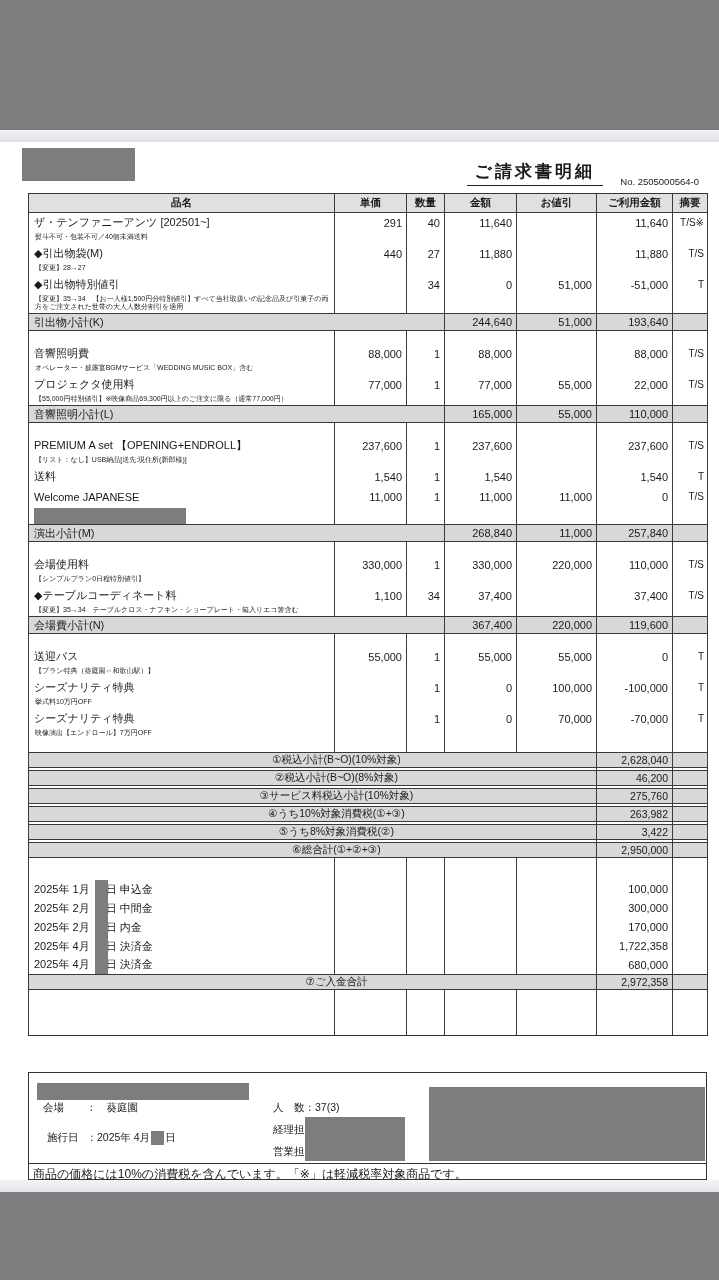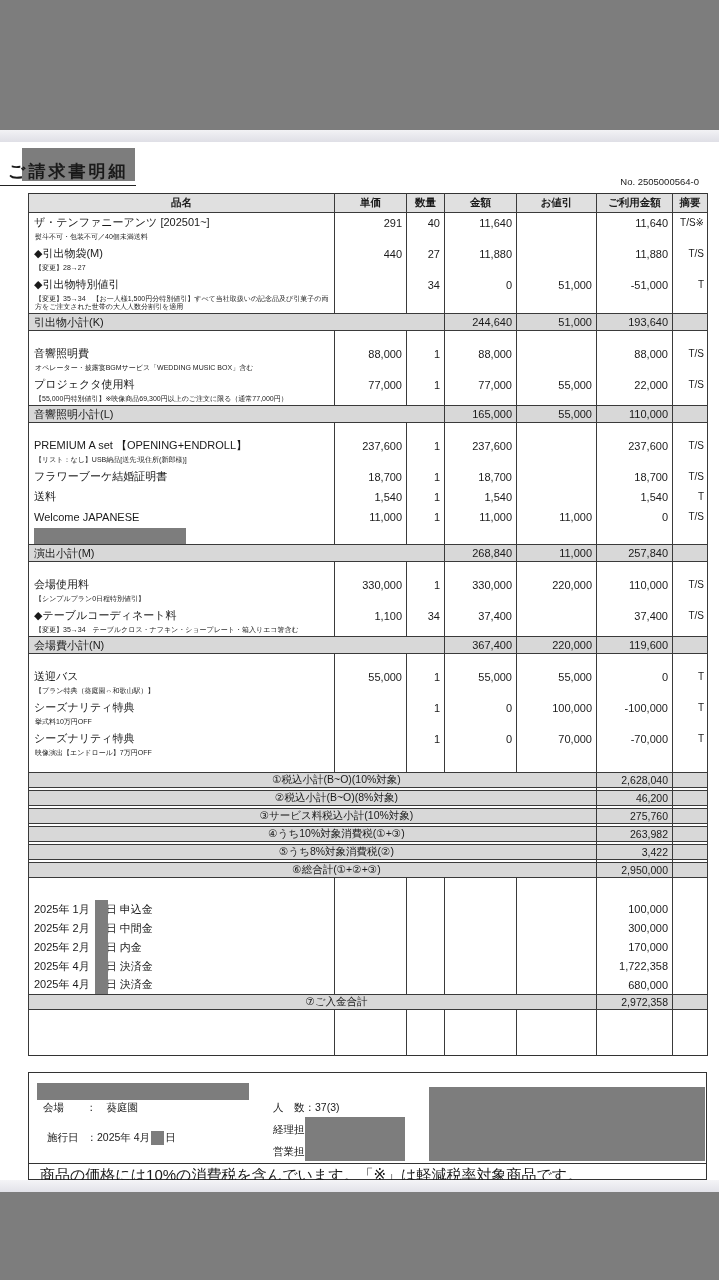--- a/index.html
+++ b/index.html
@@ -8,21 +8,21 @@
 
   .redact { background:#7d7d7d; }
   .redact-top    { position:absolute; left:0; top:0; width:719px; height:130px; }
   .band-top      { position:absolute; left:0; top:130px; width:719px; height:12px; background:linear-gradient(#f2f2f5,#dfdfe6); }
   .band-bottom   { position:absolute; left:0; top:1180px; width:719px; height:12px; background:linear-gradient(#f4f4f7,#e2e2e9); }
   .redact-bottom { position:absolute; left:0; top:1192px; width:719px; height:88px; }
 
   .page { position:absolute; left:0; top:142px; width:719px; height:1038px; background:#fff; }
   .page-redact { position:absolute; left:22px; top:6px; width:113px; height:33px; }
 
-  .title-wrap { position:absolute; left:0; top:18px; width:603px; text-align:left; }
+  .title-wrap { position:absolute; left:0; top:18px; width:603px; text-align:right; }
   .doc-title { display:inline-block; font-size:17px; font-weight:bold; letter-spacing:3px; border-bottom:1.5px solid #222; padding:0 8px 2px 8px; }
   .doc-no { position:absolute; right:20px; top:34px; font-size:9.5px; }
 
   table.invoice { position:absolute; left:28px; top:51px; width:679px; border-collapse:collapse; table-layout:fixed; border:1.5px solid #333; }
   table.invoice th, table.invoice td { border-left:1px solid #3a3a3a; border-right:1px solid #3a3a3a; overflow:hidden; }
   table.invoice th { background:#e0e0e0; border-bottom:1px solid #3a3a3a; font-size:10.5px; font-weight:bold; height:19px; text-align:center; }
 
   td { vertical-align:middle; white-space:nowrap; }
   td.name   { text-align:left;  padding:0 2px 0 5px; font-size:11px; }
   td.num    { text-align:right; padding:0 4px; font-size:11px; }
@@ -54,21 +54,21 @@
   .f-redact.a { left:8px;   top:10px; width:212px; height:17px; }
   .f-redact.b { left:276px; top:44px; width:100px; height:44px; }
   .f-redact.c { left:400px; top:14px; width:276px; height:74px; }
   .f-line { position:absolute; left:0; width:100%; }
   .f-r1 { top:28px; } .f-r2 { top:50px; } .f-r3 { top:72px; }
   .f-left  { position:absolute; left:14px; }
   .f-left2 { position:absolute; left:18px;margin-top:8px; }
   .f-right { position:absolute; left:244px; }
   .f-sq { display:inline-block; width:13px; height:14px; background:#7d7d7d; vertical-align:middle; margin:0 1px; }
   .f-divider { position:absolute; left:0; right:0; top:90px; border-top:1px solid #333; }
-  .f-note { position:absolute; left:11px; top:93px; font-size:15px; }
+  .f-note { position:absolute; left:4px; top:93px; font-size:12px; }
   .sp { display:inline-block; width:22px; }
 </style>
 </head>
 <body>
 
 <div class="screen">
   <div class="redact redact-top"></div>
   <div class="band-top"></div>
 
   <div class="page">
@@ -234,29 +234,20 @@
           <tr class="note">
             <td class="notetext">【リスト：なし】USB納品[送先:現住所(新郎様)]</td>
             <td></td>
             <td></td>
             <td></td>
             <td></td>
             <td></td>
             <td></td>
           </tr>
           <tr class="item">
-            <td class="name">フラワーブーケ結婚証明書</td>
-            <td class="num">18,700</td>
-            <td class="num">1</td>
-            <td class="num">18,700</td>
-            <td class="num"></td>
-            <td class="num">18,700</td>
-            <td class="remark">T/S</td>
-          </tr>
-          <tr class="item">
             <td class="name">送料</td>
             <td class="num">1,540</td>
             <td class="num">1</td>
             <td class="num">1,540</td>
             <td class="num"></td>
             <td class="num">1,540</td>
             <td class="remark">T</td>
           </tr>
           <tr class="item">
             <td class="name">Welcome JAPANESE</td>

